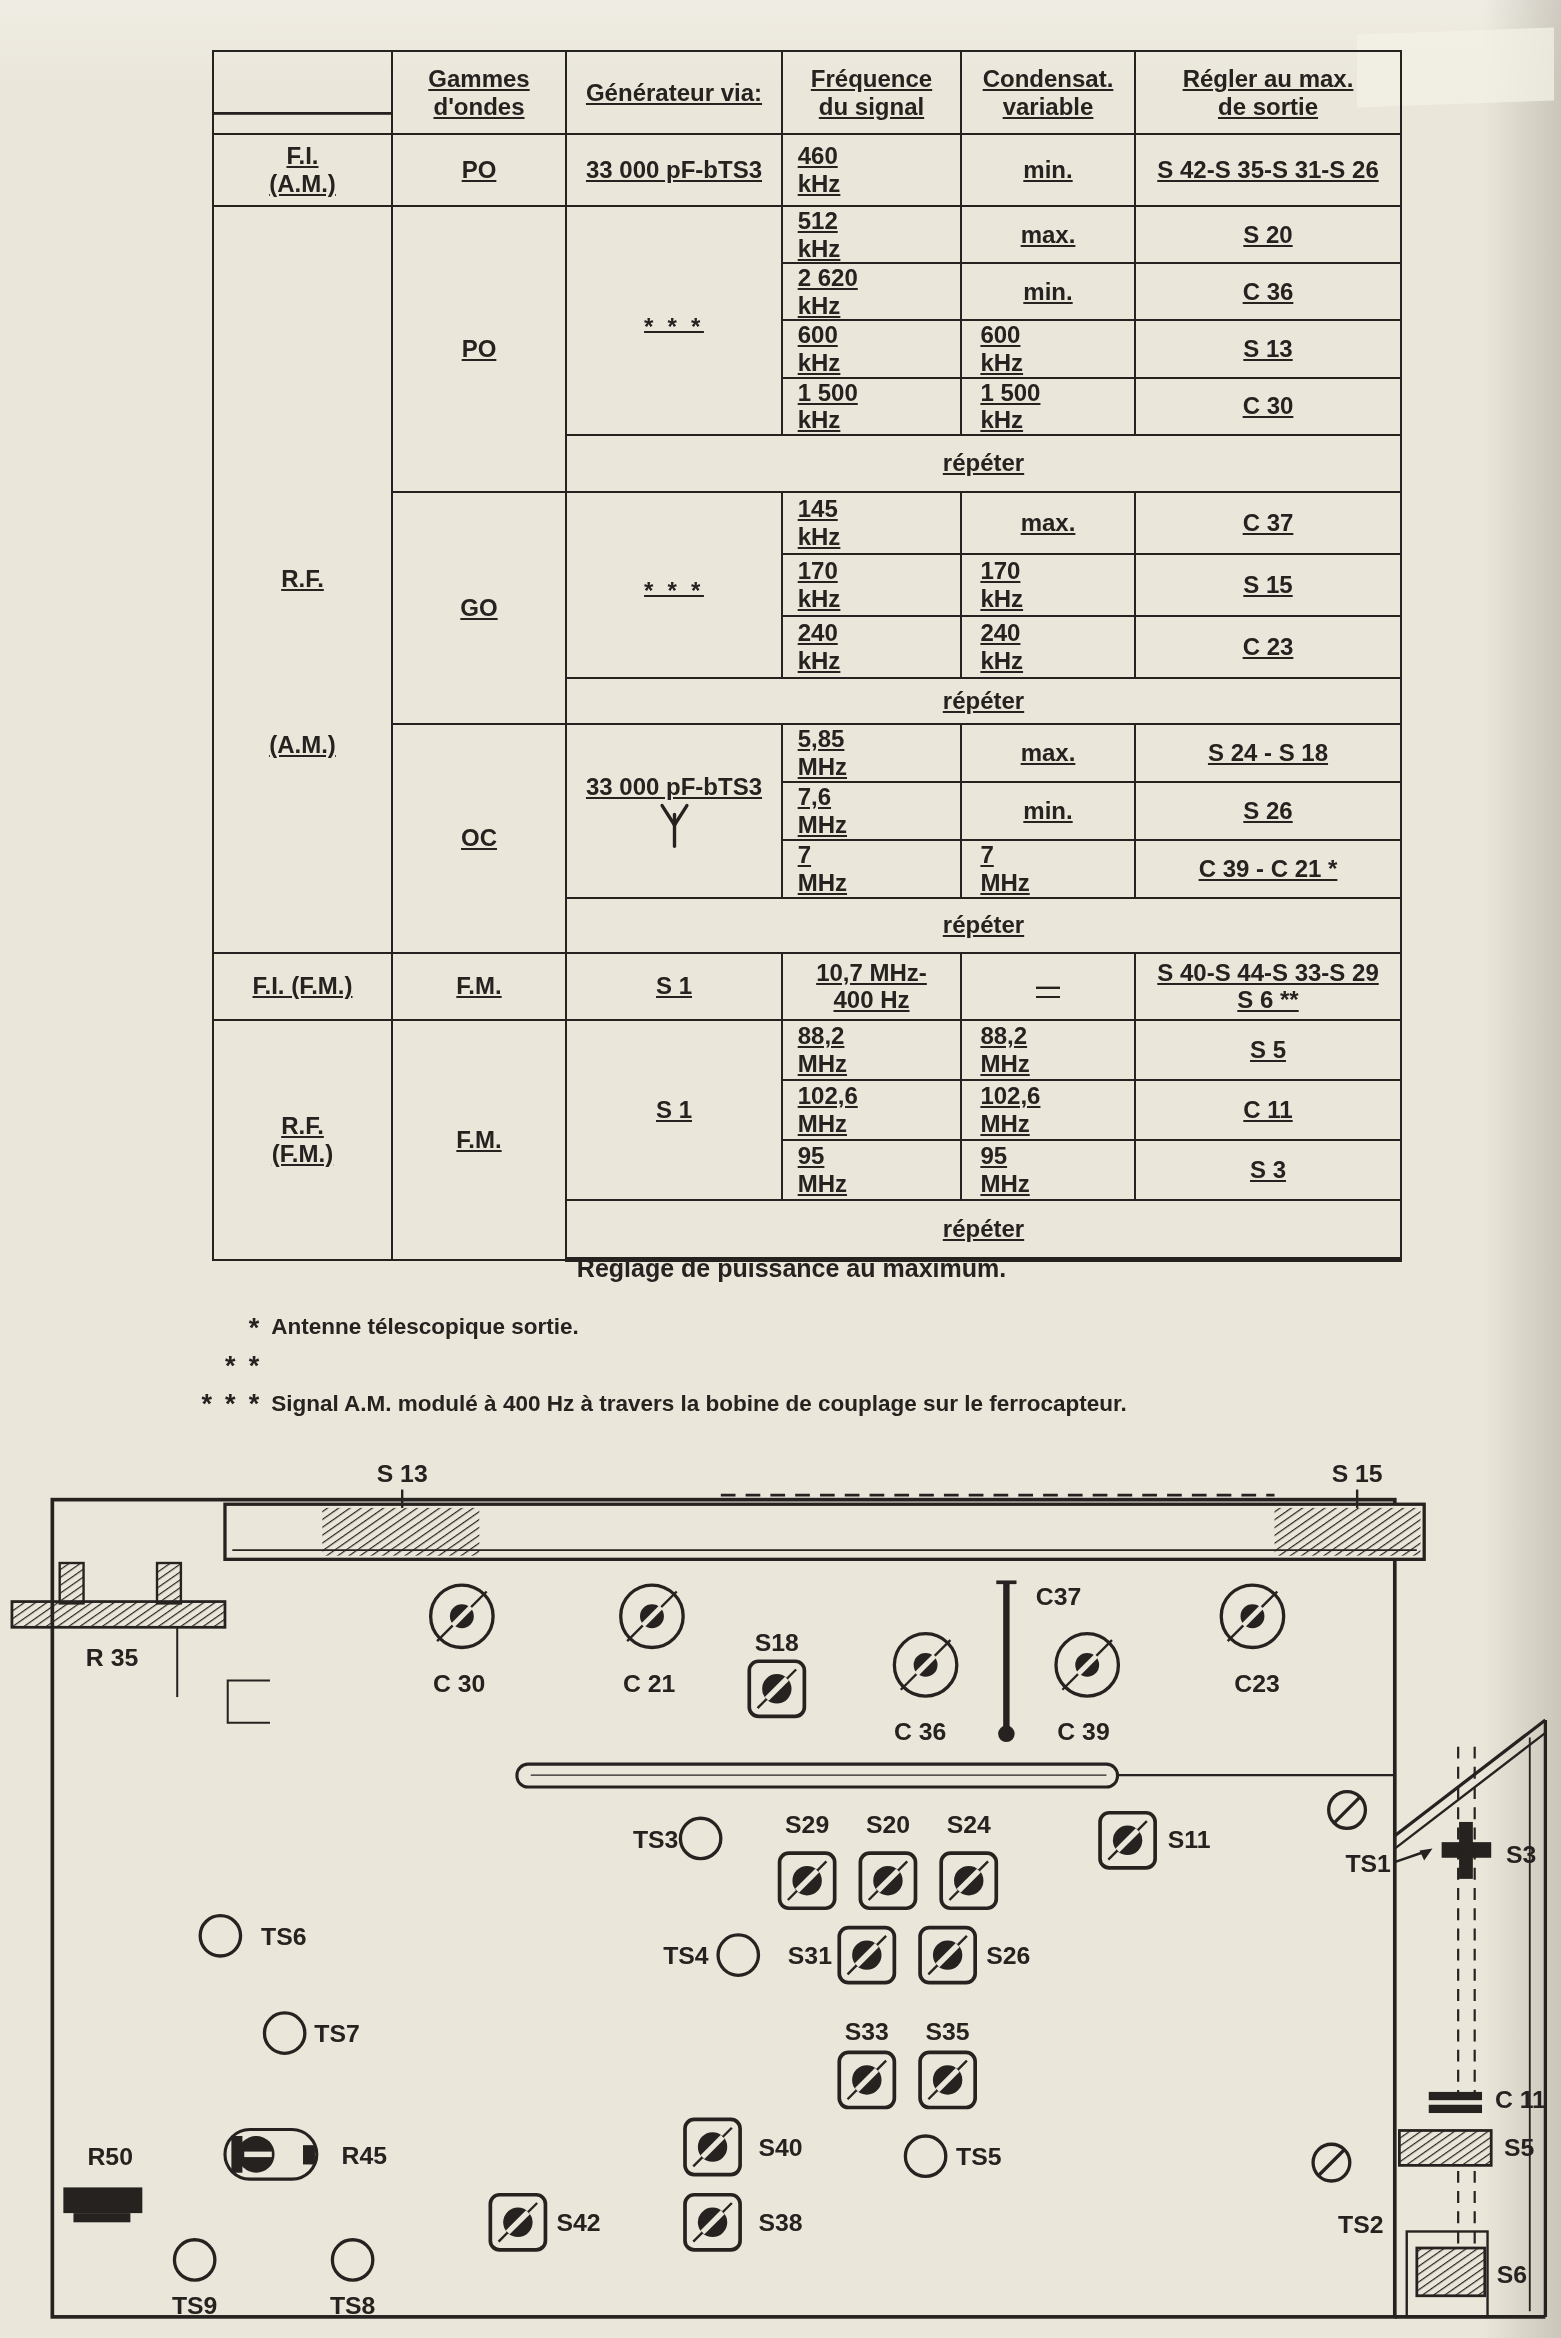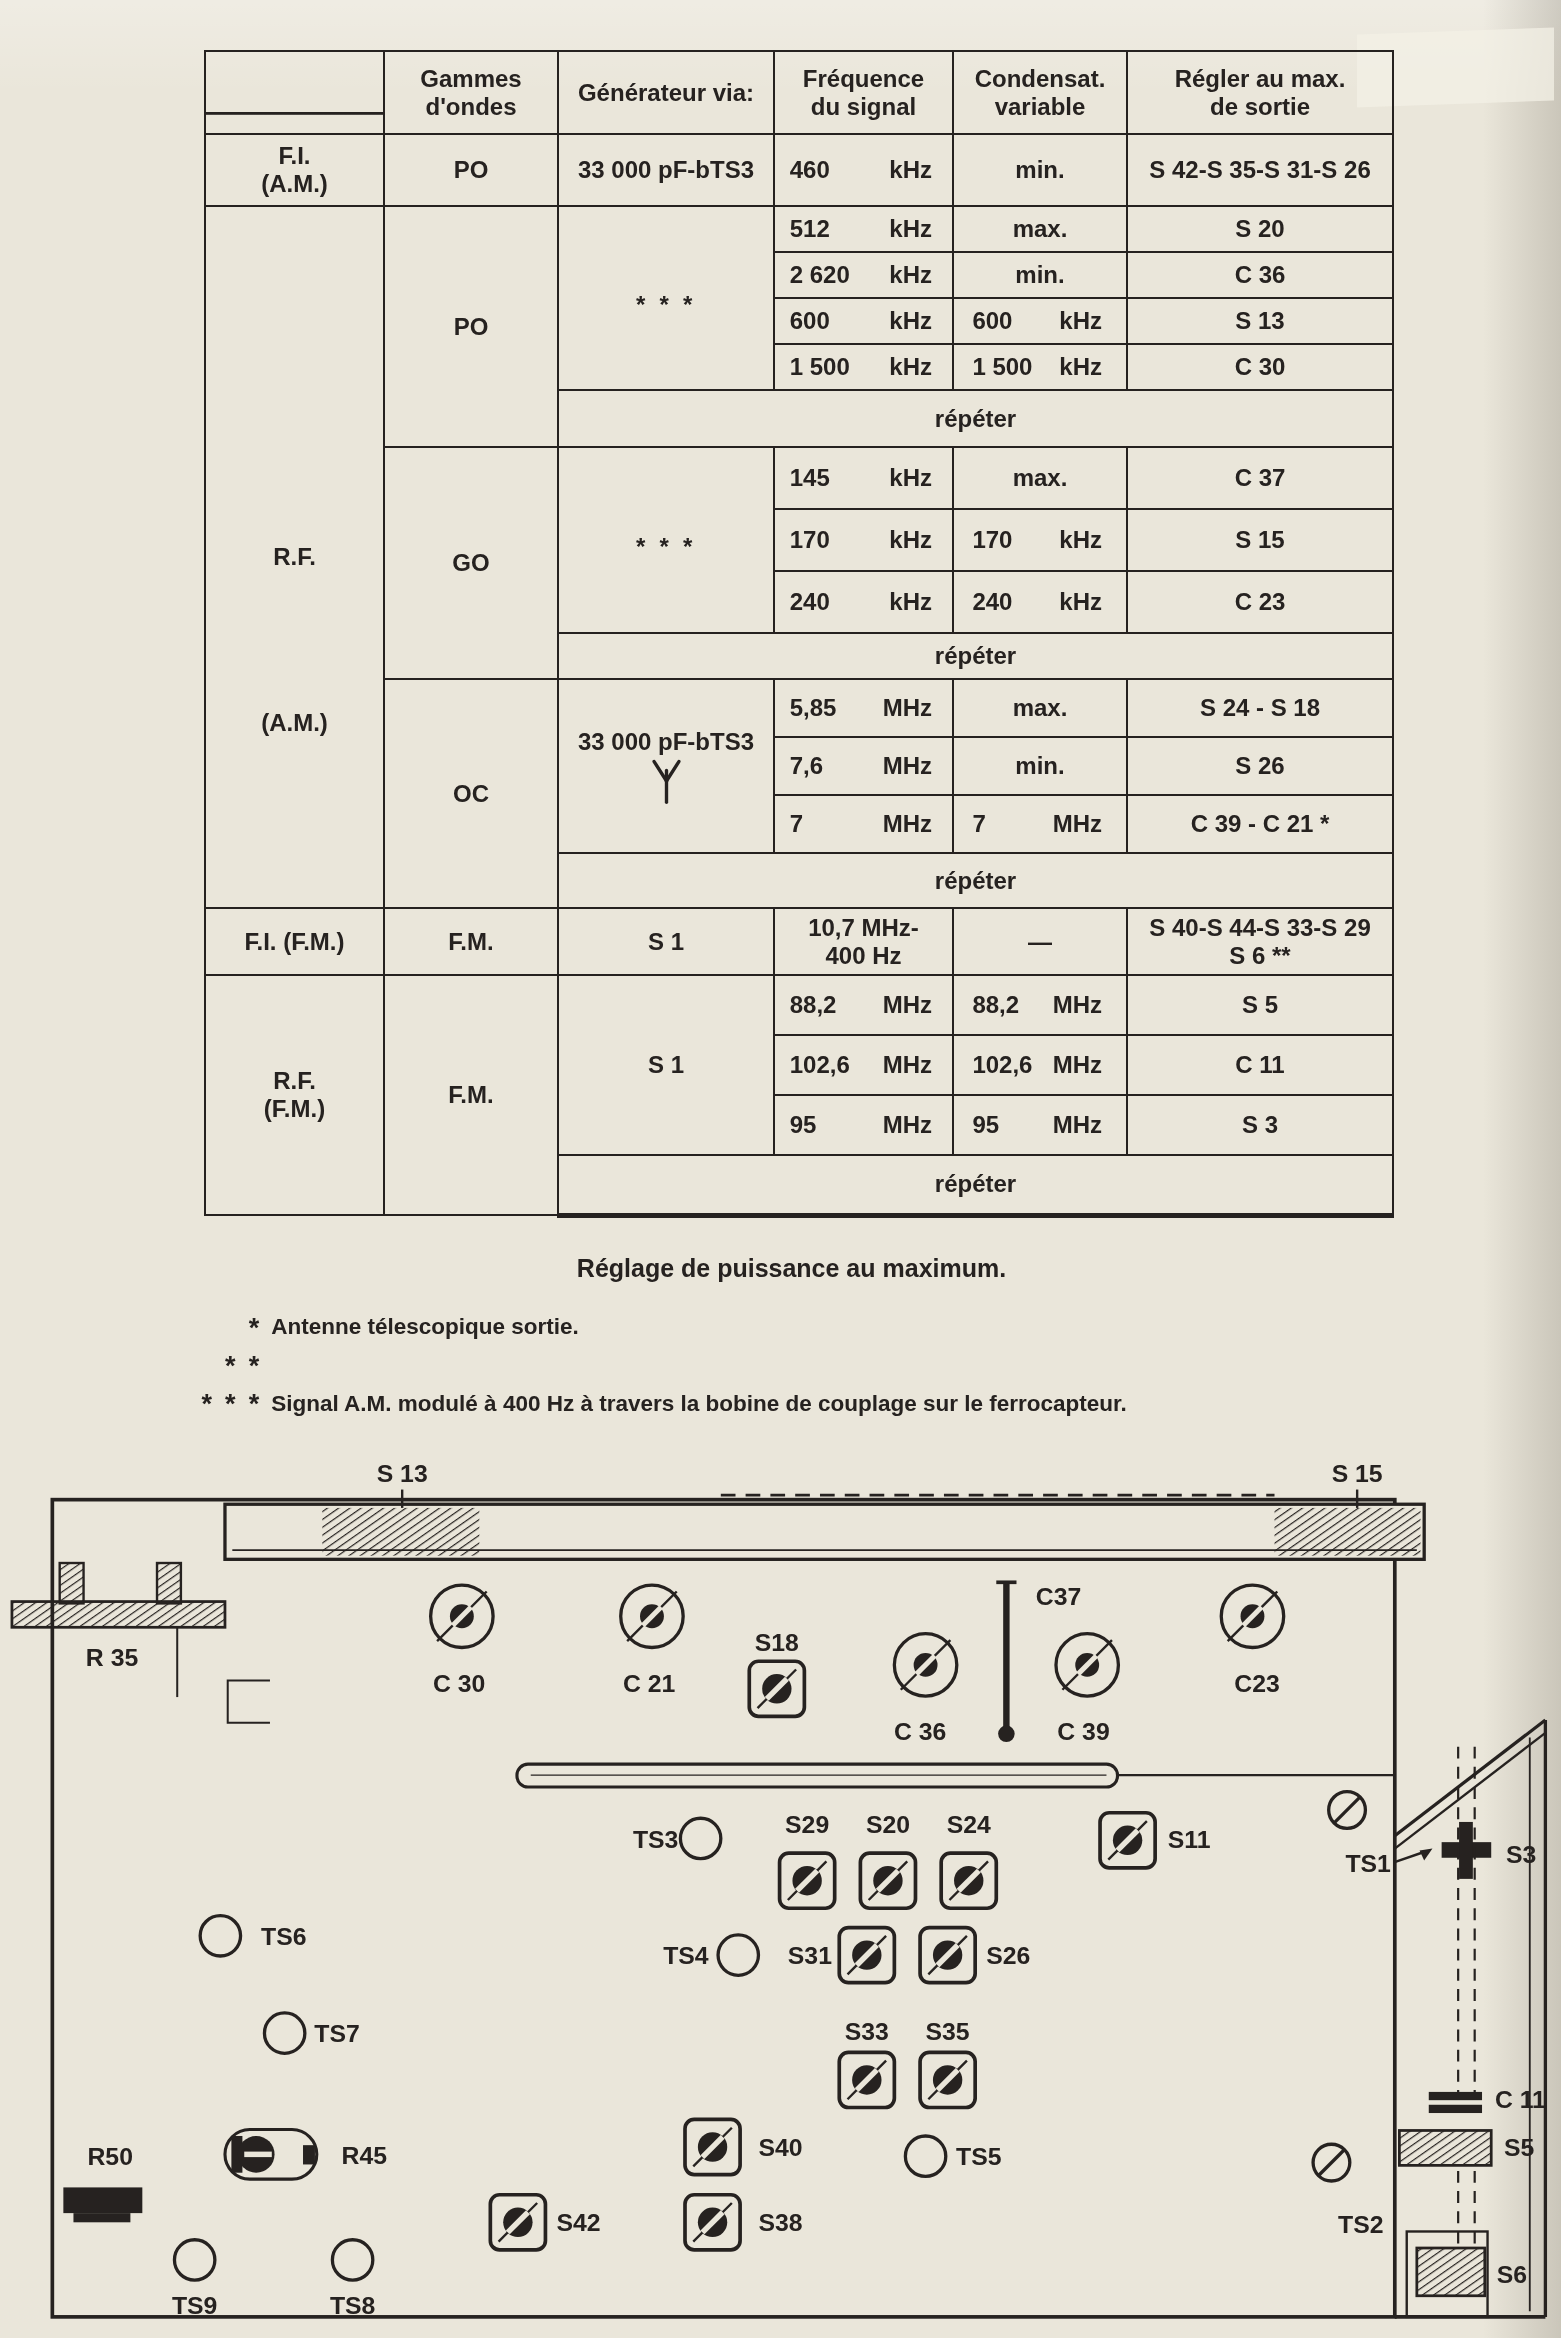--- a/index.html
+++ b/index.html
@@ -9,42 +9,42 @@
     background-image:linear-gradient(90deg, rgba(0,0,0,0) 0%, rgba(0,0,0,0) 95%, rgba(90,84,72,.22) 100%),
                      linear-gradient(180deg, rgba(255,255,255,.25) 0%, rgba(0,0,0,0) 4%);
     font-family:"Liberation Sans",sans-serif;
     color:#262220;
   }
   .page{position:absolute;inset:0;}
   .artifact{position:absolute;left:1357px;top:31px;width:197px;height:73px;background:#f3f0e5;opacity:.75;transform:skewY(-2deg);}
 
   
   table.align{
-    position:absolute;left:204px;top:50px;width:1189px;
-    border-collapse:collapse;table-layout:fixed;
+    position:absolute;left:212px;top:50px;width:1189px;
+    border-collapse:collapse;table-layout:fixed;text-decoration:underline;
   }
   table.align td{
     border:2.8px solid #262220;
     font-weight:bold;font-size:24px;line-height:1.15;
     text-align:center;vertical-align:middle;padding:0;color:#262220;
   }
   tr.lastrow td{border-bottom-width:5.5px;}
   td.corner{
     border-top:none;border-left:none;
     background-image:linear-gradient(#262220,#262220);
     background-repeat:no-repeat;background-size:100% 2.8px;
     background-position:0 calc(100% - 18.4px);
   }
   .pre{white-space:pre-line;}
   .rH{height:83px}.r1{height:72px}.rA{height:46px}.rRep1{height:57px}
   .rB{height:62px}.rRep2{height:46px}.rC{height:58px}.rRep3{height:55px}
   .rFM{height:67px}.rD{height:60px}.rRep4{height:60px}
   td.secTop{vertical-align:top;}
   .rfam{display:flex;flex-direction:column;align-items:center;padding-top:165px;gap:138px;}
-  .fr{display:flex;justify-content:space-between;align-items:baseline;padding:0 20px 0 14.7px;}
+  .fr{display:flex;justify-content:space-between;align-items:baseline;padding:0 20px 0 14.7px;flex-direction:column;}
   .fr.cr{padding:0 24px 0 18.4px;}
   td.starcell{font-size:31px;letter-spacing:3.7px;}
   td.starcell span{position:relative;top:6.4px;}
   .genoc{display:flex;flex-direction:column;align-items:center;gap:1.8px;}
   .genoc svg{display:block;}
 
   
   .caption{position:absolute;left:197px;top:1254px;width:1189px;text-align:center;
            font-weight:bold;font-size:25px;}
   .footnotes{position:absolute;left:174px;top:1310px;width:1304px;font-weight:bold;font-size:22.5px;}

